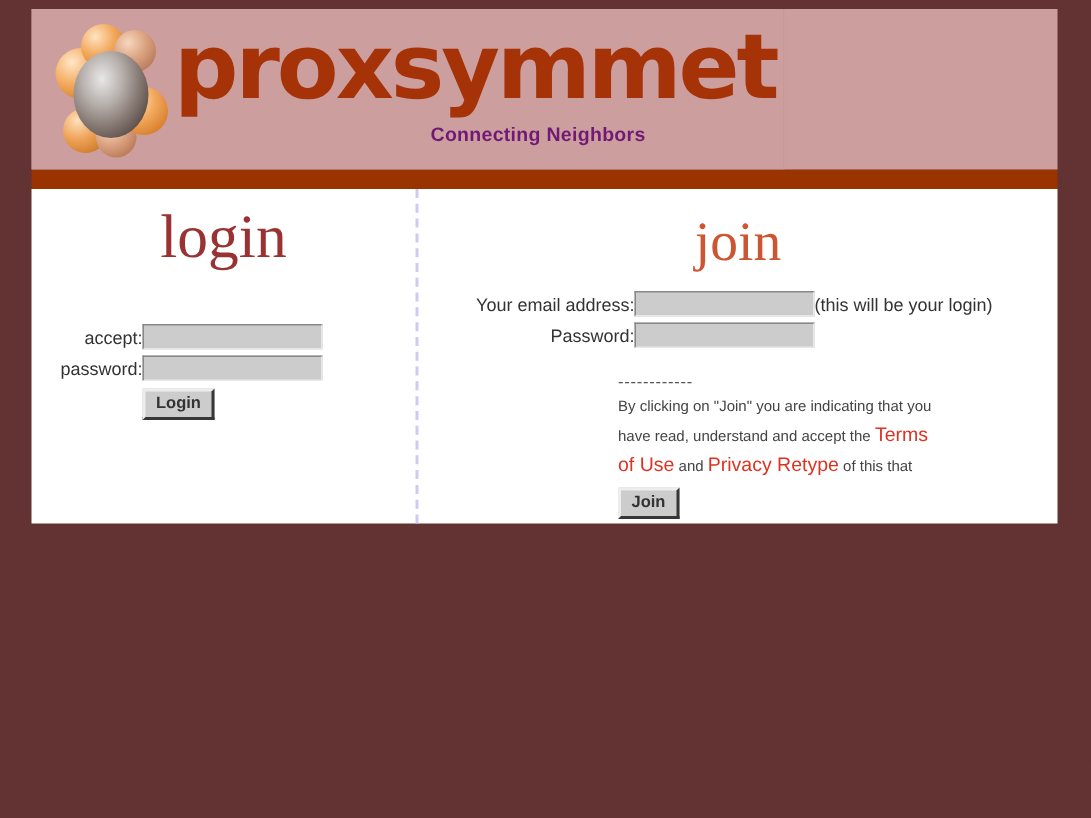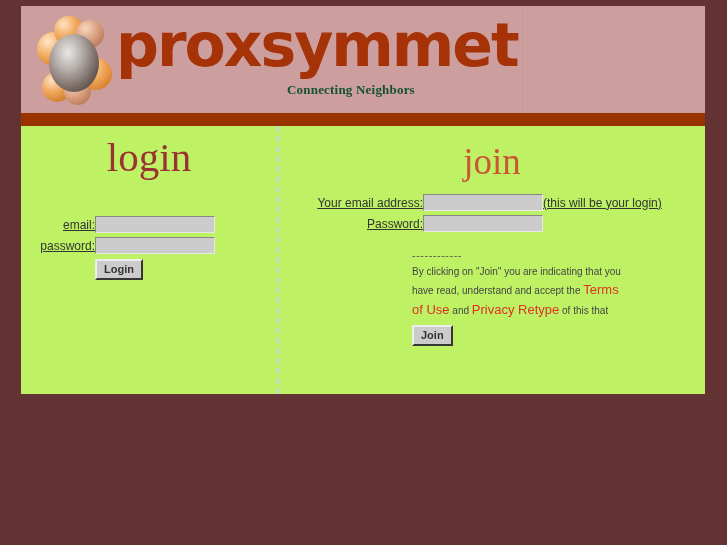--- a/index.html
+++ b/index.html
@@ -77,40 +77,40 @@
     font-size: 60px;
     font-weight: 600;
     letter-spacing: -2px;
     color: #a63208;
     line-height: 1;
   }
   #tagline {
     position: absolute;
     left: 266px;
     top: 76px;
-    font-family: Liberation Serif, serif;
+    font-family: Liberation Sans, sans-serif;
     font-size: 13px;
     font-weight: bold;
-    color: #14532d;
+    color: #701a75;
     letter-spacing: 0.2px;
   }
 
   
   #rust-bar {
     width: 684px;
     height: 13px;
     background: #993300;
   }
 
   
   #content {
     position: relative;
     width: 684px;
-    height: 268px;
-    background: #bef264;
+    height: 223px;
+    background: #ffffff;
   }
   #panels {
     display: flex;
     height: 100%;
   }
   #login-panel {
     width: 256px;
     border-right: 2px dashed #ccccee;
     position: relative;
   }
@@ -137,21 +137,20 @@
 
   
   table.form {
     border-collapse: collapse;
   }
   table.form td {
     padding: 0;
     font-size: 12px;
     color: #333;
     vertical-align: middle;
-    text-decoration: underline;
   }
   td.lbl {
     text-align: right;
     padding-right: 3px;
     white-space: nowrap;
   }
   .txtfield {
     display: block;
     background: #cccccc;
     border: 1px solid;
@@ -251,21 +250,21 @@
 
   <div id="content">
     <div id="panels">
 
       <div id="login-panel">
         <div class="heading" id="login-heading">login</div>
 
         <table class="form" id="login-form">
           <tbody>
               <tr>
-            <td class="lbl">email:</td>
+            <td class="lbl">accept:</td>
             <td>
               <input class="txtfield" type="text" value="" style="">
             </td>
           </tr>
           <tr>
             <td class="lbl">password:</td>
             <td>
               <input class="txtfield" type="password" value="" style="">
             </td>
           </tr>

